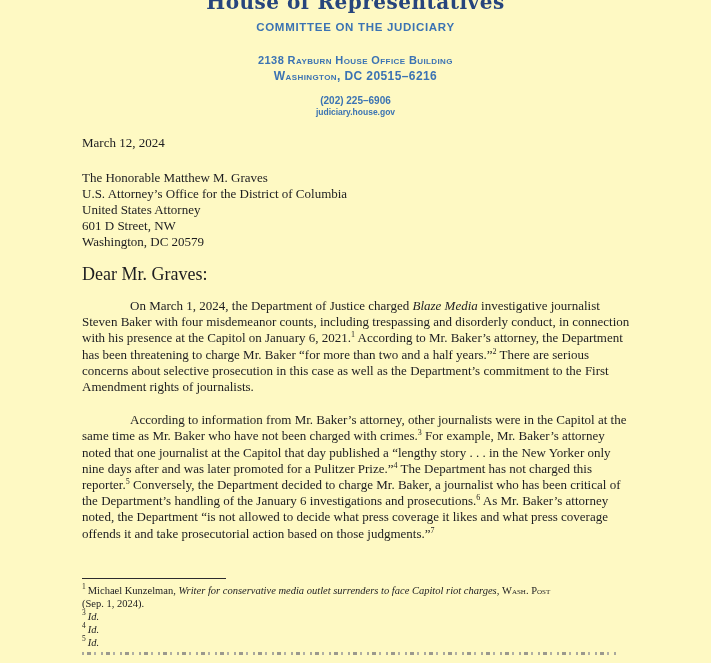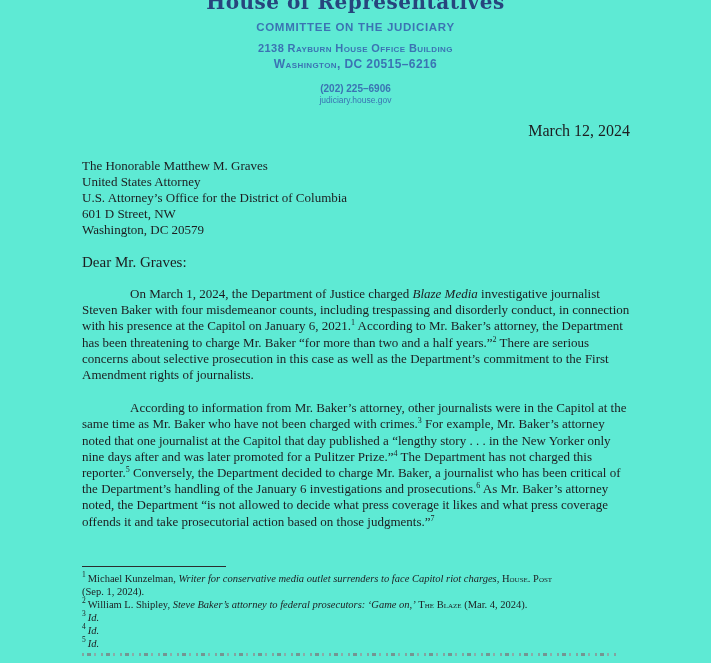--- a/index.html
+++ b/index.html
@@ -1,19 +1,19 @@
 <!DOCTYPE html>
 <html style="--blue: #3b73b3; --navy: #27457d;"><head>
 <meta charset="utf-8">
 <style>
   html,body{margin:0;padding:0;background:#e8e8e8;}
   .page{
     position:relative;
     width:711px;height:663px;
-    background:#5eead4;
+    background:#fef9c3;
     overflow:hidden;
     font-family:"Liberation Serif", serif;
     color:#1d1d20;
     margin:0 auto;
   }
   
   .letterhead{ text-align:center; padding-top:0; }
   .masthead-clip{
     height:15px; overflow:hidden;
   }
@@ -28,21 +28,21 @@
     color:var(--navy,#27457d);
   }
   .committee{
     margin-top:6px;
     font-family:"Liberation Sans", sans-serif;
     font-size:11.5px; line-height:13px;
     font-weight:600; letter-spacing:0.7px;
     color:var(--blue,#3b73b3);
   }
   .addr1{
-    margin-top:8px;
+    margin-top:20px;
     font-family:"Liberation Sans", sans-serif;
     font-variant:small-caps;
     font-size:11px; line-height:12px; font-weight:600;
     letter-spacing:0.4px;
     color:var(--blue,#3b73b3);
   }
   .addr2{
     margin-top:4px;
     font-family:"Liberation Sans", sans-serif;
     font-variant:small-caps;
@@ -52,28 +52,28 @@
   }
   .phone{
     margin-top:12px;
     font-family:"Liberation Sans", sans-serif;
     font-size:10px; line-height:11px; font-weight:600;
     color:var(--blue,#3b73b3);
   }
   .web{
     margin-top:1px;
     font-family:"Liberation Sans", sans-serif;
-    font-size:8.5px; line-height:10px; font-weight:400;
+    font-size:8.5px; line-height:10px; font-weight:700;
     color:var(--blue,#3b73b3);
   }
   
   .content{ margin:0 81px 0 82px; }
-  .date{ text-align:right; font-size:16px; line-height:16px; margin-top:18px; }
+  .date{ text-align:left; font-size:13px; line-height:16px; margin-top:18px; }
   .recipient{ margin-top:19px; font-size:13px; line-height:16px; }
-  .salutation{ margin-top:16px; font-size:15px; line-height:16px; }
+  .salutation{ margin-top:16px; font-size:18px; line-height:16px; }
   .para{
     font-size:13px; line-height:16.2px;
     text-indent:48px;
     margin:0;
   }
   .para1{ margin-top:16px; }
   .para2{ margin-top:17px; }
   .s-n{ font-style:normal; }
   .s-i{ font-style:italic; }
   .s-sc{ font-variant:small-caps; }
@@ -113,40 +113,37 @@
     <div class="phone">(202) 225–6906</div>
     <div class="web">judiciary.house.gov</div>
   </div>
 
   <div class="content">
 
     <div class="date">March 12, 2024</div>
 
     <div class="recipient">
       <div>The Honorable Matthew M. Graves</div>
+      <div>U.S. Attorney’s Office for the District of Columbia</div>
       <div>United States Attorney</div>
-      <div>U.S. Attorney’s Office for the District of Columbia</div>
       <div>601 D Street, NW</div>
       <div>Washington, DC 20579</div>
     </div>
 
     <div class="salutation">Dear Mr. Graves:</div>
 
     <p class="para para1"><span class="s-n">On March 1, 2024, the Department of Justice charged </span><span class="s-i">Blaze Media</span><span class="s-n"> investigative journalist Steven Baker with four misdemeanor counts, including trespassing and disorderly conduct, in connection with his presence at the Capitol on January 6, 2021.</span><span class="s-sup">1</span><span class="s-n"> According to Mr. Baker’s attorney, the Department has been threatening to charge Mr. Baker “for more than two and a half years.”</span><span class="s-sup">2</span><span class="s-n"> There are serious concerns about selective prosecution in this case as well as the Department’s commitment to the First Amendment rights of journalists.</span></p>
 
     <p class="para para2"><span class="s-n">According to information from Mr. Baker’s attorney, other journalists were in the Capitol at the same time as Mr. Baker who have not been charged with crimes.</span><span class="s-sup">3</span><span class="s-n"> For example, Mr. Baker’s attorney noted that one journalist at the Capitol that day published a “lengthy story . . . in the New Yorker only nine days after and was later promoted for a Pulitzer Prize.”</span><span class="s-sup">4</span><span class="s-n"> The Department has not charged this reporter.</span><span class="s-sup">5</span><span class="s-n"> Conversely, the Department decided to charge Mr. Baker, a journalist who has been critical of the Department’s handling of the January 6 investigations and prosecutions.</span><span class="s-sup">6</span><span class="s-n"> As Mr. Baker’s attorney noted, the Department “is not allowed to decide what press coverage it likes and what press coverage offends it and take prosecutorial action based on those judgments.”</span><span class="s-sup">7</span></p>
 
     <div class="fn-sep"></div>
 
     <div class="footnotes">
       <div class="fn-row">
-        <span class="fn-marker">1</span><span><span class="s-n">Michael Kunzelman, </span><span class="s-i">Writer for conservative media outlet surrenders to face Capitol riot charges</span><span class="s-n">, </span><span class="s-sc">House. Post</span><br><span class="s-n">(Sep. 1, 2024).</span></span>
-      </div>
-      <div class="fn-row">
-        <span class="fn-marker">2</span><span><span class="s-n">William L. Shipley, </span><span class="s-i">Steve Baker’s attorney to federal prosecutors: ‘Game on,’</span><span class="s-n"> </span><span class="s-sc">The Blaze</span><span class="s-n"> (Mar. 4, 2024).</span></span>
+        <span class="fn-marker">1</span><span><span class="s-n">Michael Kunzelman, </span><span class="s-i">Writer for conservative media outlet surrenders to face Capitol riot charges</span><span class="s-n">, </span><span class="s-sc">Wash. Post</span><br><span class="s-n">(Sep. 1, 2024).</span></span>
       </div>
       <div class="fn-row">
         <span class="fn-marker">3</span><span><span class="s-i">Id.</span></span>
       </div>
       <div class="fn-row">
         <span class="fn-marker">4</span><span><span class="s-i">Id.</span></span>
       </div>
       <div class="fn-row">
         <span class="fn-marker">5</span><span><span class="s-i">Id.</span></span>
       </div>

